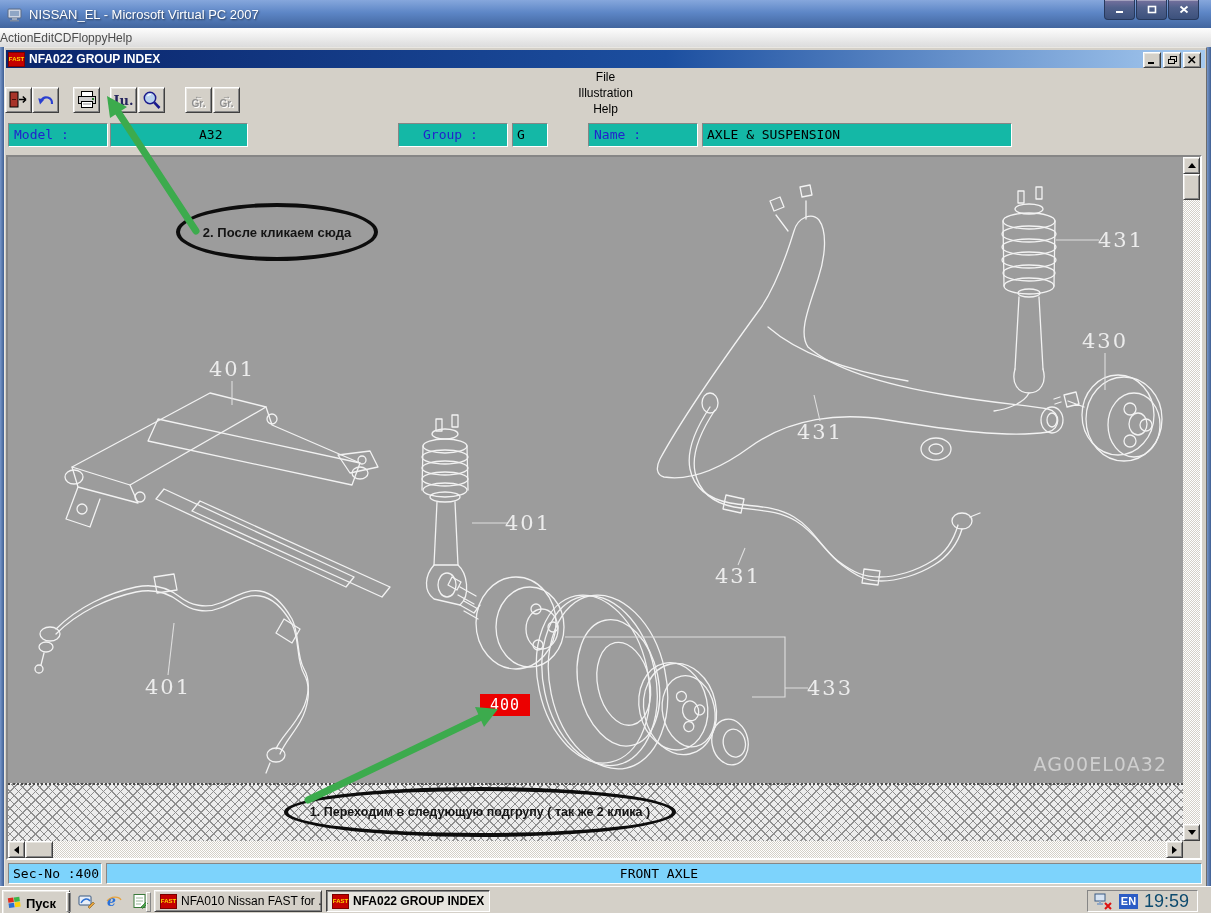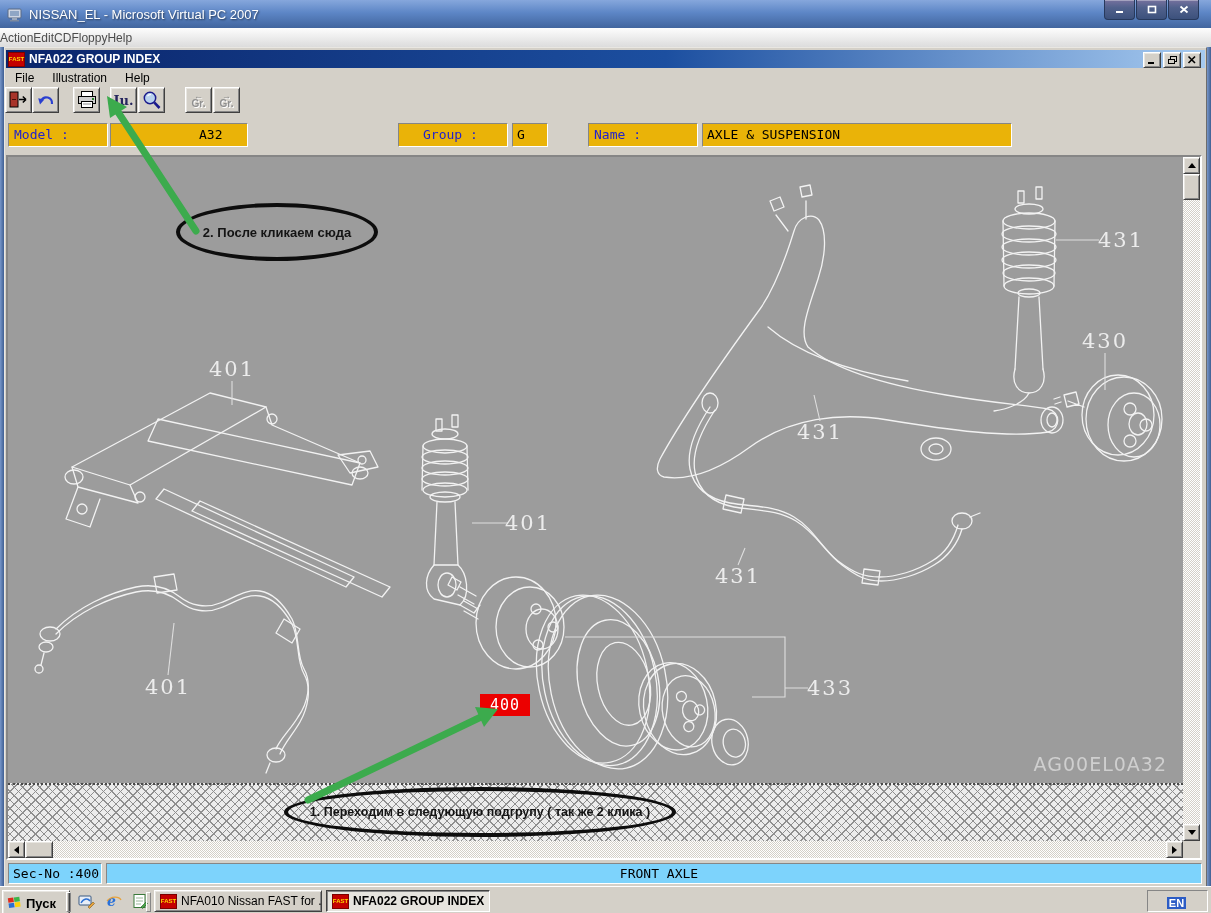--- a/index.html
+++ b/index.html
@@ -32,37 +32,37 @@
     background:linear-gradient(90deg,#0a246a 0%,#1c4fa0 55%,#a6caf0 100%);
     display:flex;align-items:center;color:#fff;font-weight:bold;font-size:12px;}
   .fast-ic{width:15px;height:13px;background:#c40000;border:1px solid #7c0000;color:#ffd800;
     font-size:6px;font-weight:bold;display:flex;align-items:center;justify-content:center;
     margin:0 4px 0 2px;letter-spacing:0;font-family:"Liberation Sans",sans-serif;}
   .app-winbtns{position:absolute;right:4px;top:2px;display:flex;gap:2px;}
   .cbtn{width:16px;height:14px;background:#d4d0c8;border:1px solid;border-color:#fff #404040 #404040 #fff;
     box-shadow:inset 1px 1px 0 #e8e6e1, inset -1px -1px 0 #868686;
     display:flex;align-items:center;justify-content:center;}
   .app-menubar{left:6px;top:69px;width:1199px;height:17px;display:flex;align-items:center;
-    font-size:12px;color:#000;}
+    font-size:12px;color:#000;flex-direction:column;}
   .app-menu-item{padding:1px 9px;}
 
   
   .tbtn{position:absolute;top:87px;width:27px;height:26px;background:#d4d0c8;
     border:1px solid;border-color:#fff #404040 #404040 #fff;
     box-shadow:inset 1px 1px 0 #e8e6e1, inset -1px -1px 0 #868686;
     display:flex;align-items:center;justify-content:center;box-sizing:border-box;}
   .tbtn.dis{color:#8b8b8b;}
   .iu-txt{font-family:"DejaVu Serif",serif;font-weight:bold;font-size:13px;color:#26265e;}
   .gr-ic{display:flex;flex-direction:column;align-items:center;line-height:8px;
     color:#8f8f8f;text-shadow:1px 1px 0 #fff;font-weight:bold;}
   .gr-ic .ar{font-size:9px;} .gr-ic .tx{font-size:10px;}
 
   
   .fbox{position:absolute;top:123px;height:24px;box-sizing:border-box;
-    border:1px solid;border-color:#868686 #fff #fff #868686;background:#eab308;
+    border:1px solid;border-color:#868686 #fff #fff #868686;background:#14b8a6;
     font-family:"DejaVu Sans Mono",monospace;font-size:13px;line-height:22px;
     white-space:pre;overflow:hidden;}
   .flabel{color:#2222cc;padding-left:5px;}
   .fvalue{color:#000;padding-left:4px;}
 
   
   .canvas-frame{left:6px;top:155px;width:1196px;height:705px;box-sizing:border-box;
     border:2px solid;border-color:#868686 #fff #fff #868686;background:#d4d0c8;}
   .canvas{left:8px;top:157px;width:1175px;height:684px;background:#9c9c9c;overflow:hidden;}
   .hatch{left:0;bottom:0;width:1175px;height:58px;background-color:#ececec;
@@ -101,22 +101,22 @@
 
   
   .taskbar{left:0;top:886px;width:1211px;height:27px;background:#d4d0c8;border-top:1px solid #fff;}
   .tk-raised{position:absolute;top:3px;height:22px;background:#d4d0c8;border:1px solid;
     border-color:#fff #404040 #404040 #fff;box-shadow:inset 1px 1px 0 #e8e6e1,inset -1px -1px 0 #868686;
     display:flex;align-items:center;box-sizing:border-box;font-size:12px;overflow:hidden;white-space:nowrap;}
   .tk-pressed{border-color:#404040 #fff #fff #404040;box-shadow:inset 1px 1px 0 #868686;
     background:#e6e4de;font-weight:bold;}
   .grip{position:absolute;top:5px;width:3px;height:18px;border:1px solid;border-color:#fff #868686 #868686 #fff;}
   .qicon{position:absolute;top:4px;width:20px;height:20px;display:flex;align-items:center;justify-content:center;}
-  .tray{position:absolute;right:3px;top:3px;height:22px;display:flex;align-items:center;gap:6px;
-    border:1px solid;border-color:#868686 #fff #fff #868686;padding:0 8px 0 6px;box-sizing:border-box;flex-direction:column;}
+  .tray{position:absolute;right:13px;top:3px;height:22px;display:flex;align-items:center;gap:6px;
+    border:1px solid;border-color:#868686 #fff #fff #868686;padding:0 8px 0 6px;box-sizing:border-box;}
   .lang-box{width:19px;height:15px;background:#2c5cc5;color:#fff;font-size:11px;font-weight:bold;
     display:flex;align-items:center;justify-content:center;}
   .clock{font-size:18px;color:#0c4a6e;}
 
   
   .ann-ellipse{position:absolute;border:4px solid #0d0d0d;border-radius:50%;
     display:flex;align-items:center;justify-content:center;color:#141414;font-weight:bold;
     box-sizing:border-box;text-align:center;}
   .overlay-svg{left:0;top:0;width:1211px;height:913px;pointer-events:none;z-index:60;}
   .z50{z-index:50;}

